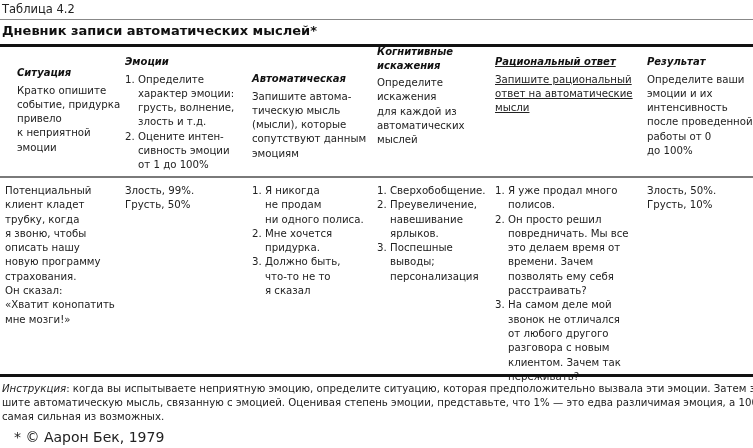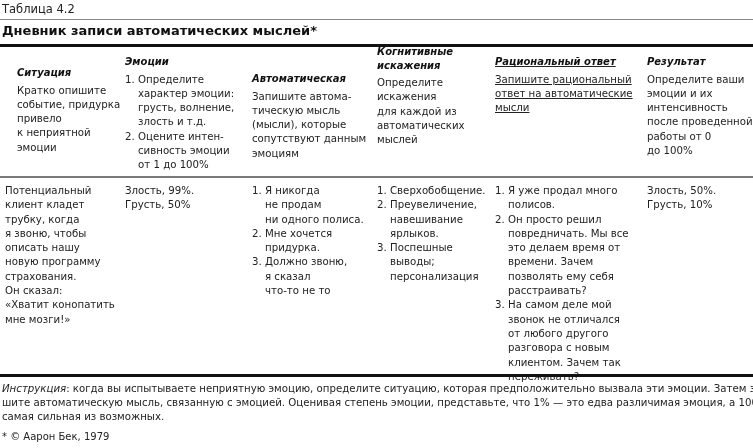--- a/index.html
+++ b/index.html
@@ -37,22 +37,22 @@
   .line { white-space: nowrap; }
   ol.items { list-style: none; margin: 0; padding: 0; }
   ol.items li { position: relative; padding-left: 13px; }
   ol.items li .num { position: absolute; left: 0; top: 0; }
   .footer {
     position: absolute; left: 2px; top: 382px;
     font-size: 10.2px; line-height: 14px; color: #222; width: 750px;
   }
   .footer .it { font-style: italic; }
   .footnote {
-    position: absolute; left: 2px; top: 430px;
-    font-size: 10px; line-height: 14px; color: #222;
+    position: absolute; left: 14px; top: 430px;
+    font-size: 14px; line-height: 14px; color: #222;
   }
 </style>
 </head>
 <body>
 
 <div class="caption">Таблица 4.2</div>
 <div class="rule-thin" style="top:19px;"></div>
 <div class="title">Дневник записи автоматических мыслей*</div>
 <div class="rule-thick" style="top:44px;"></div>
 
@@ -162,23 +162,23 @@
       <div class="line">не продам</div>
       <div class="line">ни одного полиса.</div>
     </li>
     <li>
       <span class="num">2.</span>
       <div class="line">Мне хочется</div>
       <div class="line">придурка.</div>
     </li>
     <li>
       <span class="num">3.</span>
-      <div class="line">Должно звоню,</div>
+      <div class="line">Должно быть,</div>
+      <div class="line">что-то не то</div>
       <div class="line">я сказал</div>
-      <div class="line">что-то не то</div>
     </li>
   </ol>
 </div>
 
 <div class="col" style="left:377px; top:184px; width:112px;">
   <ol class="items">
     <li>
       <span class="num">1.</span>
       <div class="line">Сверхобобщение.</div>
     </li>

